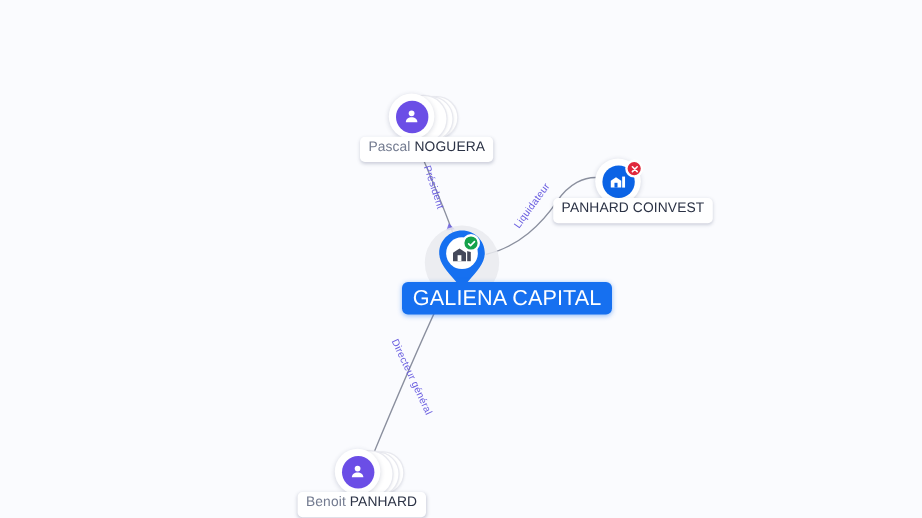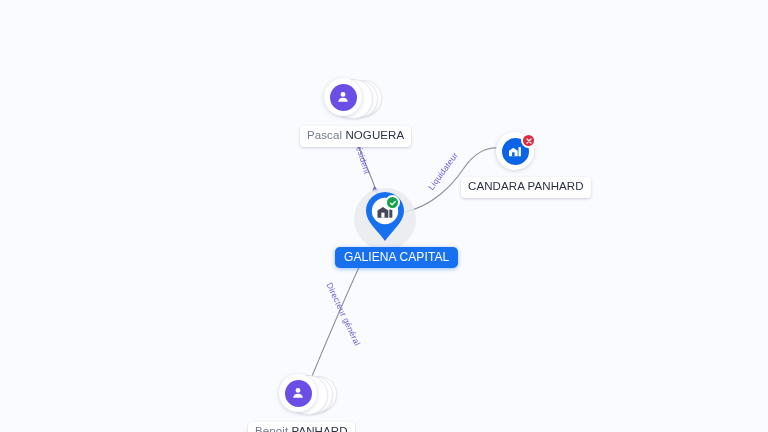--- a/index.html
+++ b/index.html
@@ -55,28 +55,27 @@
   .pin{position:absolute;width:48px;height:56px;}
 
   
   .label{
     position:absolute;white-space:nowrap;
     font-size:11.5px;line-height:1;
     padding:4px 7px 5px 7px;border-radius:4px;
     background:#ffffff;color:#2b3245;
     box-shadow:0 1px 3px rgba(40,50,90,.22);
     letter-spacing:.1px;
-    margin-top:12px;
   }
   .label .given{color:#737b90;}
   .label .family{color:#2b3245;}
   .label.primary{
     background:#1670f0;color:#ffffff;border-radius:5px;
     box-shadow:0 1px 4px rgba(22,112,240,.45);
-    font-size:12px;padding:4px 9px 5px 9px;
+    font-size:18px;padding:4px 9px 5px 9px;
   }
 
   
   .edge-label{
     position:absolute;white-space:nowrap;
     font-size:8.5px;color:#6b5fe0;
     letter-spacing:.2px;
     transform-origin:0 50%;
   }
 </style>
@@ -135,21 +134,21 @@
         </svg>
       </div>
     </div>
     <div class="badge err" style="left:25px;top:1px;">
       <svg width="8" height="8" viewBox="0 0 12 12" aria-hidden="true">
         <path d="M3 3 L9 9 M9 3 L3 9" stroke="#ffffff" stroke-width="2" stroke-linecap="round"></path>
       </svg>
     </div>
   </div>
   <div class="label" style="left:461px;top:165px;">
-    <span class="family">CANDARA PANHARD</span>
+    <span class="family">PANHARD COINVEST</span>
   </div>
 
   <div class="node" style="left:352px;top:184px;width:72px;height:72px;">
     <div class="halo" style="left:2px;top:4px;"></div>
     <div class="pin" style="left:9px;top:6px;">
       <svg width="48" height="56" viewBox="0 0 48 56" aria-hidden="true">
         <path d="M24 2C13.5 2 5 10.4 5 20.8c0 8.4 6.4 15.2 13.4 23.1 2.1 2.4 4 4.6 5.6 7 1.6-2.4 3.5-4.6 5.6-7C36.6 36 43 29.2 43 20.8 43 10.4 34.5 2 24 2z" fill="#1670f0"></path>
         <circle cx="24" cy="21" r="13.2" fill="#ffffff"></circle>
       </svg>
       <div style="position:absolute;left:14px;top:11px;">

